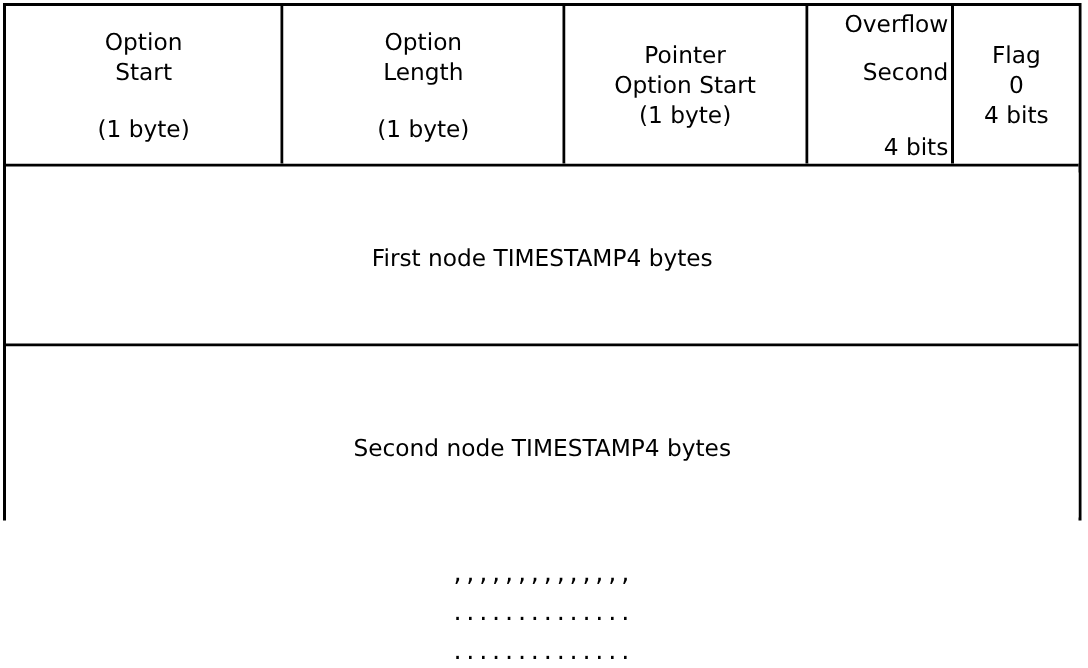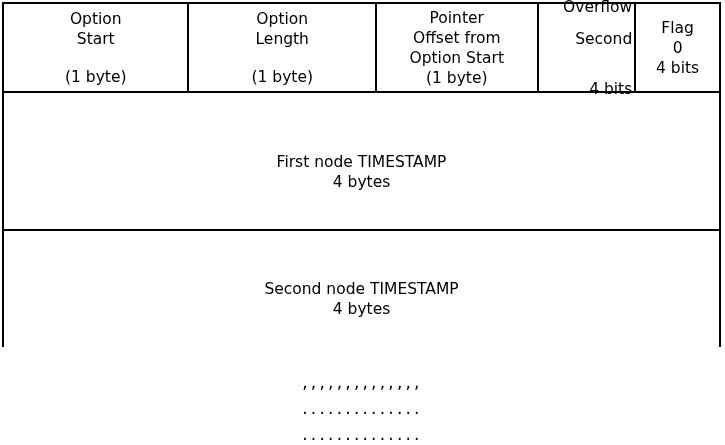--- a/index.html
+++ b/index.html
@@ -33,21 +33,21 @@
     border: 2px solid #000000;
     box-sizing: border-box;
     background: #ffffff;
   }
 
   .header-row {
     position: absolute;
     left: 0;
     top: 0;
     width: 100%;
-    height: 89px;
+    height: 107px;
     display: flex;
     box-sizing: border-box;
     border-bottom: 2px solid #000000;
   }
 
   .field-cell {
     box-sizing: border-box;
     border-right: 2px solid #000000;
     display: flex;
     flex-direction: column;
@@ -86,21 +86,21 @@
     line-height: 20px;
     white-space: nowrap;
   }
 
   .timestamp-row {
     position: absolute;
     left: 0;
     width: 100%;
     box-sizing: border-box;
     display: flex;
-    flex-direction: column;
+    flex-direction: row;
     align-items: center;
     justify-content: center;
     background: #ffffff;
   }
   .row-first  { top: 111px; height: 116px; border-bottom: 2px solid #000000; }
   .row-second { top: 227px; height: 136px; }
 
   .ts-line {
     font-size: 15.5px;
     line-height: 20px;
@@ -144,21 +144,20 @@
       </div>
 
       <div class="field-cell cell-opt-length">
         <div class="field-line">Option</div>
         <div class="field-line">Length</div>
         <div class="field-line gap-above">(1 byte)</div>
       </div>
 
       <div class="field-cell cell-pointer">
         <div class="field-line">Pointer</div>
-        <div class="field-line">Offset from</div>
         <div class="field-line">Option Start</div>
         <div class="field-line">(1 byte)</div>
       </div>
 
       <div class="field-cell cell-overflow">
         <div class="overflow-title">Overflow</div>
         <div class="overflow-title">Second</div>
         <div class="field-line gap-above left-align">4 bits</div>
       </div>
 

